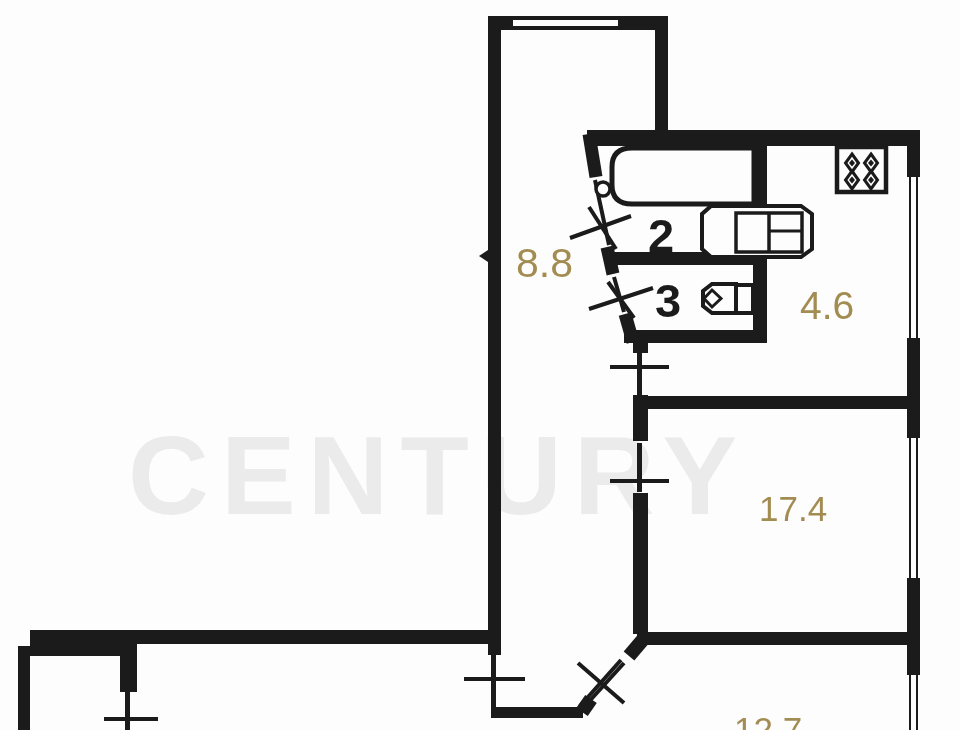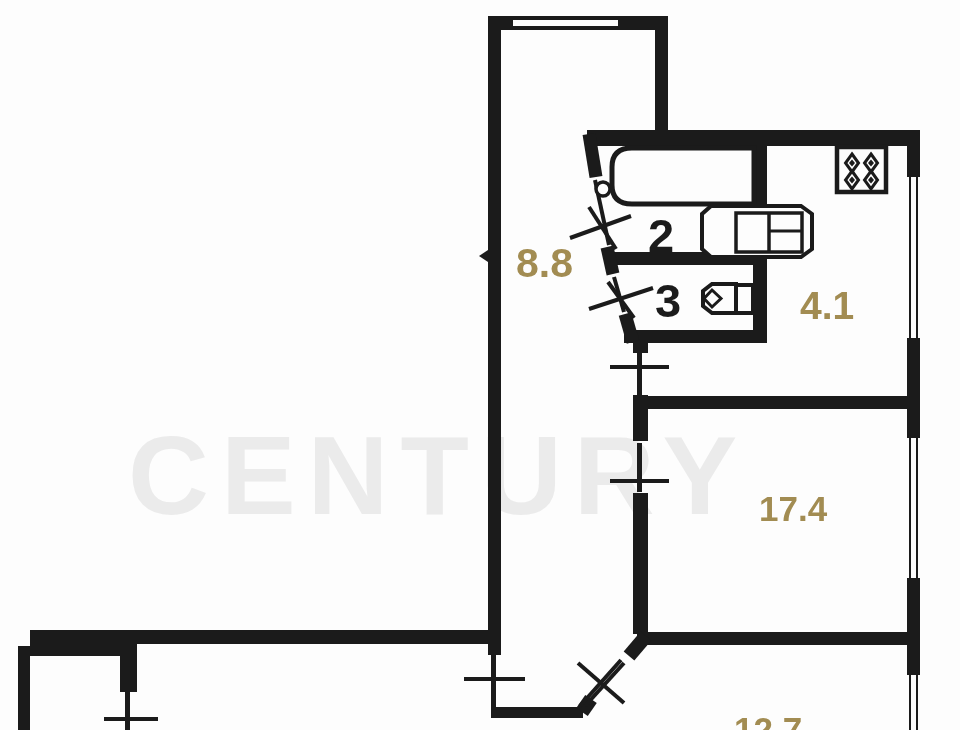--- a/index.html
+++ b/index.html
@@ -12,21 +12,21 @@
   .window::before,.window::after{content:"";position:absolute;top:0;bottom:0;width:2px;
         background:var(--wall,#1b1b1b);}
   .window::before{left:2px}
   .window::after{left:9px}
   .nub{position:absolute;width:0;height:0;border-top:6px solid transparent;
         border-bottom:6px solid transparent;border-right:9px solid var(--wall,#1b1b1b);}
   svg.overlay{position:absolute;left:0;top:0;}
   .stroke{stroke:var(--wall,#1b1b1b);fill:none;stroke-linecap:butt;}
   .fixture{stroke:var(--wall,#1b1b1b);fill:var(--background,#fdfdfd);}
   .solidfill{fill:var(--wall,#1b1b1b);stroke:none;}
-  .area-label{position:absolute;color:var(--area-label,#a28c52);font-weight:bold;line-height:1;}
+  .area-label{position:absolute;color:var(--area-label,#a28c52);font-weight:normal;line-height:1;}
   .num-label{position:absolute;color:var(--room-number,#1b1b1b);font-weight:bold;line-height:1;}
   .watermark{position:absolute;left:128px;top:420px;font-size:112px;font-weight:bold;
         letter-spacing:12px;color:var(--watermark,#ebebeb);white-space:nowrap;line-height:1;}
 </style>
 </head>
 <body>
 
 <div class="plan">
 
   <div class="watermark">CENTURY</div>
@@ -111,17 +111,17 @@
       <path class="stroke" stroke-width="3" d="M852 171 L858.5 180 L852 189 L845.5 180 Z"></path>
       <path class="solidfill" d="M852 176.5 L855 180 L852 183.5 L849 180 Z"></path>
       <path class="stroke" stroke-width="3" d="M871 171 L877.5 180 L871 189 L864.5 180 Z"></path>
       <path class="solidfill" d="M871 176.5 L874 180 L871 183.5 L868 180 Z"></path>
     </g>
   </svg>
 
   <span class="area-label" style="left:516px;top:243px;font-size:41px">8.8</span>
   <span class="num-label" style="left:648px;top:212px;font-size:47px">2</span>
   <span class="num-label" style="left:655px;top:277px;font-size:47px">3</span>
-  <span class="area-label" style="left:800px;top:286px;font-size:39px">4.1</span>
+  <span class="area-label" style="left:800px;top:286px;font-size:39px">4.6</span>
   <span class="area-label" style="left:759px;top:491px;font-size:35px">17.4</span>
   <span class="area-label" style="left:734px;top:712px;font-size:35px">12.7</span>
 
 </div>
 
 </body></html>

